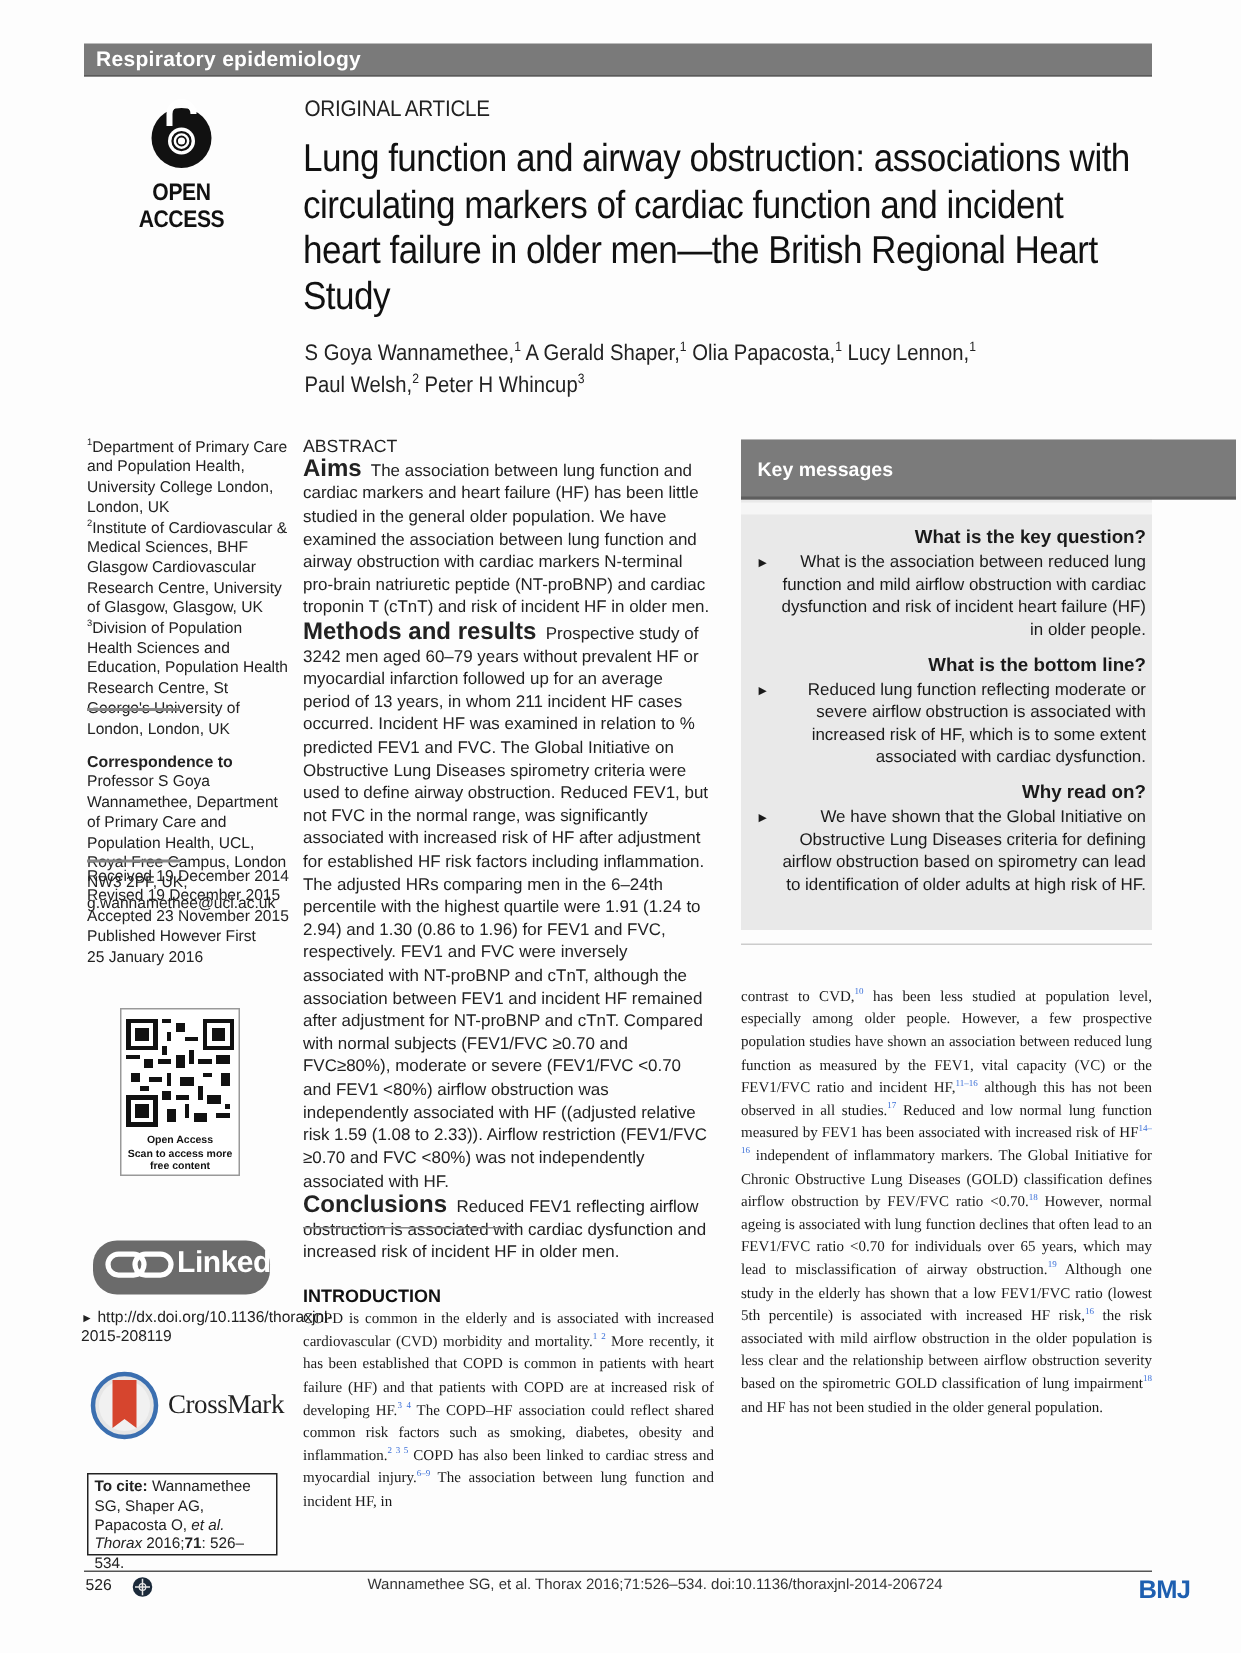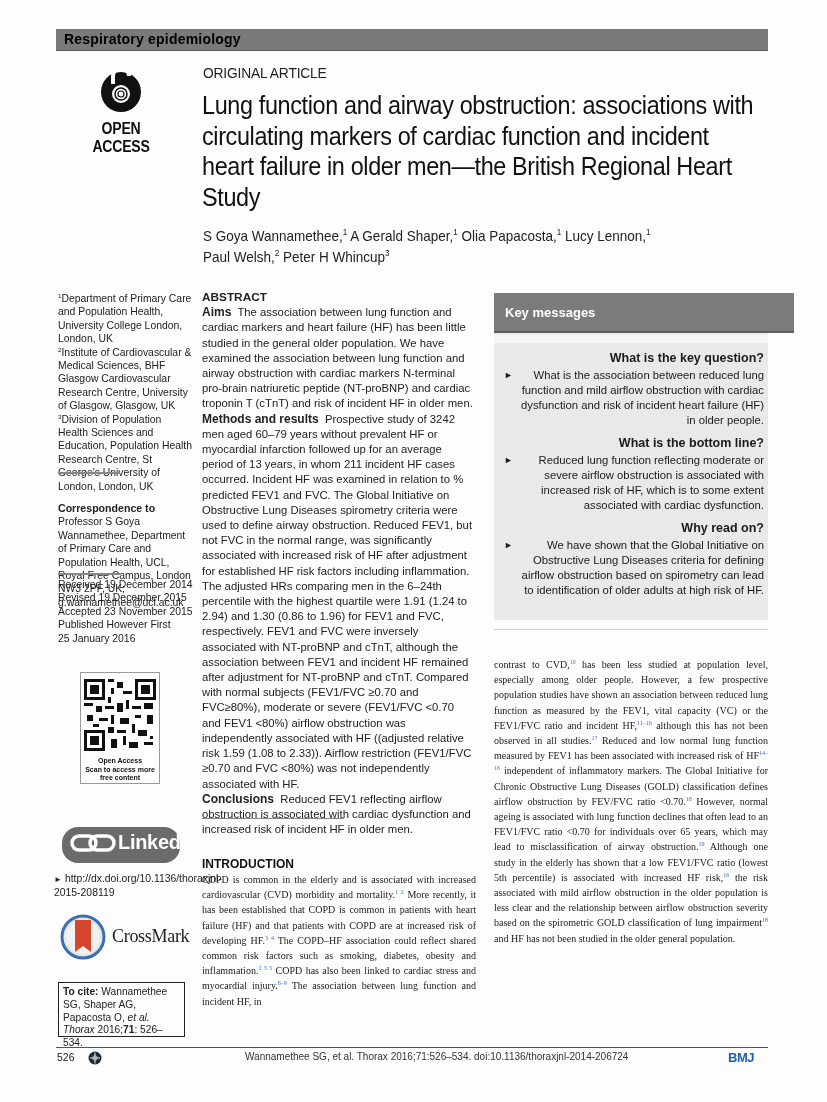--- a/index.html
+++ b/index.html
@@ -4,21 +4,21 @@
 <style>
   * { box-sizing: border-box; margin: 0; padding: 0; }
   html, body { width: 827px; height: 1102px; background: #fdfdfd; overflow: hidden; }
   body { position: relative; font-family: "Liberation Sans", sans-serif; color: #1a1a1a; }
 
   .section-bar {
     position: absolute; left: 56px; top: 29px; width: 712px; height: 22px;
     background: #7a7a7a; border-bottom: 1px solid #5a5a5a;
   }
   .section-bar span {
-    position: absolute; left: 8px; top: 2px; color: #000000; font-weight: bold;
+    position: absolute; left: 8px; top: 2px; color: #ffffff; font-weight: bold;
     font-size: 14px; letter-spacing: 0.2px;
   }
 
   .oa-logo { position: absolute; left: 76px; top: 64px; width: 90px; text-align: center; }
   .oa-logo svg { display: block; margin: 0 auto; }
   .oa-logo .oa-text { font-weight: bold; font-size: 16px; letter-spacing: -0.3px; margin-top: 6px; color: #111; transform: scaleX(0.88); }
 
   .article-type { position: absolute; left: 203px; top: 64px; font-size: 15px; color: #222; letter-spacing: -0.2px; transform-origin: left; transform: scaleX(0.92); }
   .title {
     position: absolute; left: 202px; top: 90px; width: 560px;
@@ -49,45 +49,45 @@
 
   .doi-link { position: absolute; left: 54px; top: 872px; width: 140px; font-size: 10.4px; line-height: 13px; color: #222; }
   .doi-arrow { font-size: 8px; margin-right: 3px; }
 
   .crossmark { position: absolute; left: 60px; top: 912px; width: 140px; height: 50px; }
   .crossmark .cm-text { position: absolute; left: 52px; top: 14px; font-family: "Liberation Serif", serif; font-size: 18px; color: #222; letter-spacing: -0.3px; }
 
   .cite-box { position: absolute; left: 58px; top: 982px; width: 127px; height: 55px; border: 1px solid #222; padding: 3px 4px; font-size: 10.2px; line-height: 12.8px; color: #222; }
 
   .abstract { position: absolute; left: 202px; top: 290px; width: 272px; font-size: 11.3px; line-height: 15.2px; color: #222; }
-  .abstract .abs-head { font-weight: bold; font-size: 11.8px; }
-  .abstract b { font-weight: bold; font-size: 12px; }
+  .abstract .abs-head { font-weight: normal; font-size: 11.8px; }
+  .abstract b { font-weight: bold; font-size: 16px; }
   .abs-rule { position: absolute; left: 202px; top: 818px; width: 142px; height: 1px; background: #888; }
 
   .keybox { position: absolute; left: 494px; top: 293px; width: 274px; height: 327px; background: #e9e9e9; }
-  .keybox-head { position: absolute; left: 0; top: 0; width: 300px; height: 40px; background: #7b7b7b; border-bottom: 2px solid #5e5e5e; }
+  .keybox-head { position: absolute; left: 0; top: 0; width: 330px; height: 40px; background: #7b7b7b; border-bottom: 2px solid #5e5e5e; }
   .keybox-head span { position: absolute; left: 11px; top: 12px; color: #fff; font-weight: bold; font-size: 13px; }
   .keybox-gap { position: absolute; left: 0; top: 42px; width: 274px; height: 8px; background: #f6f6f6; }
   .keybox-body { position: absolute; left: 8px; top: 58px; width: 262px; font-size: 11.3px; line-height: 15px; color: #1a1a1a; text-align: right; }
   .kq { font-weight: bold; font-size: 12.5px; margin-bottom: 2px; }
   .kitem { position: relative; padding-left: 18px; margin-bottom: 8px; }
   .kitem .tri { position: absolute; left: 2px; top: 0; font-size: 9px; }
   .keybox-rule { position: absolute; left: 494px; top: 629px; width: 274px; height: 1px; background: #ccc; }
 
   .intro-head { position: absolute; left: 202px; top: 857px; font-weight: bold; font-size: 12px; color: #111; }
   .serif-col { position: absolute; font-family: "Liberation Serif", serif; font-size: 10px; line-height: 15.2px; color: #1a1a1a; text-align: justify; }
   .serif-col .ref { color: #3a6fd8; }
   .intro-col { left: 202px; top: 872px; width: 274px; }
   .right-col { left: 494px; top: 657px; width: 274px; }
 
   .footer-rule { position: absolute; left: 56px; top: 1047px; width: 712px; height: 1px; background: #555; }
   .page-num { position: absolute; left: 57px; top: 1051px; font-size: 10.5px; color: #222; }
   .thorax-logo { position: absolute; left: 88px; top: 1051px; }
   .footer-cite { position: absolute; left: 245px; top: 1051px; font-size: 10px; color: #333; }
-  .bmj-logo { position: absolute; left: 728px; top: 1050px; font-weight: bold; font-size: 13px; color: #1e5fb0; letter-spacing: -0.5px; }
+  .bmj-logo { position: absolute; left: 759px; top: 1050px; font-weight: bold; font-size: 17px; color: #1e5fb0; letter-spacing: -0.5px; }
 </style>
 </head>
 <body>
 
 <div class="section-bar">
   <span>Respiratory epidemiology</span>
 </div>
 
 <div class="oa-logo">
   <svg width="44" height="50" viewBox="0 0 44 50">

